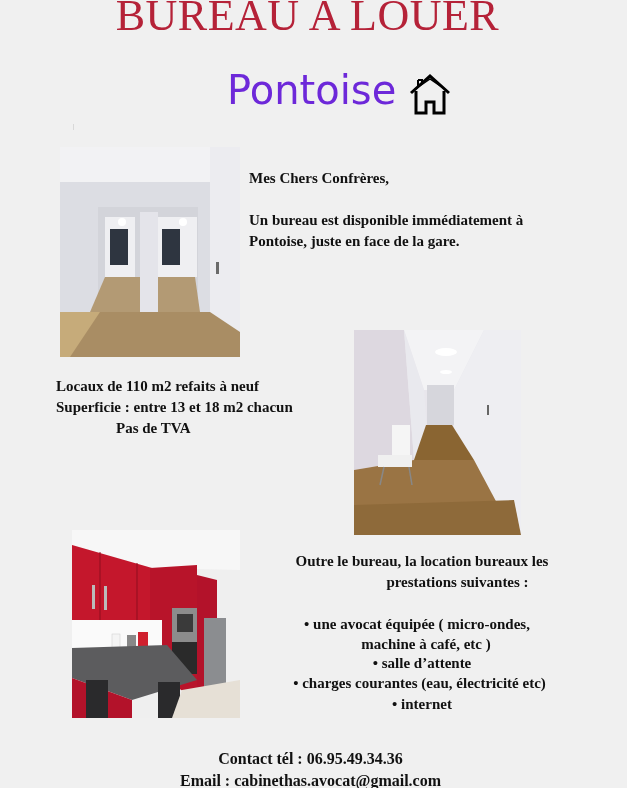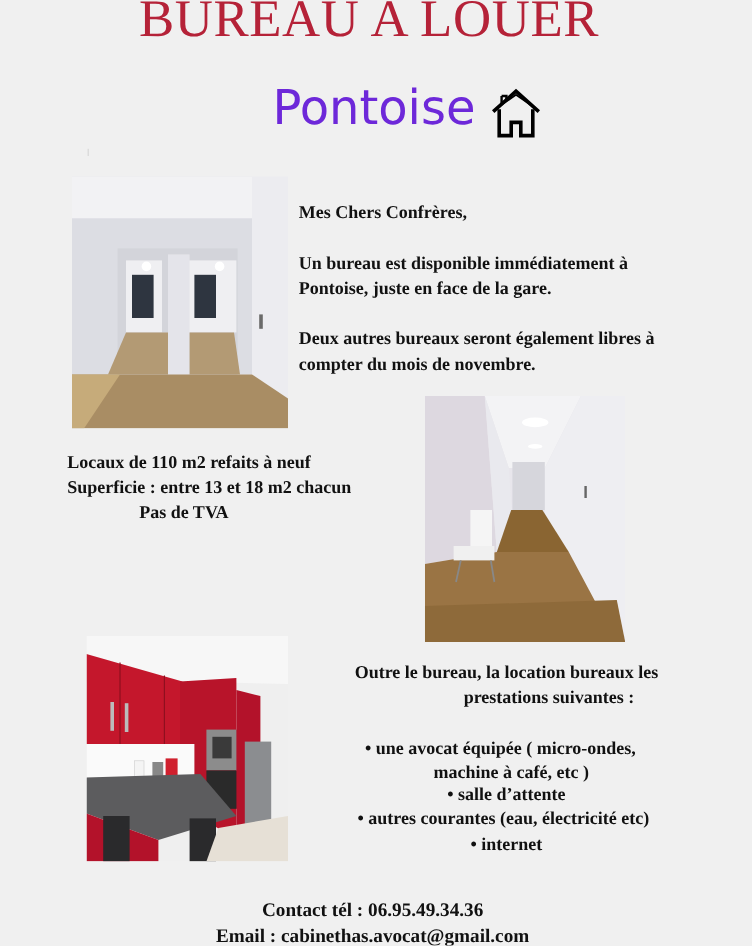--- a/index.html
+++ b/index.html
@@ -66,21 +66,20 @@
     <polygon points="45,130 80,130 80,165 30,165" fill="#b39a74"></polygon>
     <polygon points="98,130 135,130 140,165 98,165" fill="#b39a74"></polygon>
     <polygon points="0,165 40,165 10,210 0,210" fill="#c6ab7a"></polygon>
     <rect x="156" y="115" width="3" height="12" fill="#6a6a6a"></rect>
   </svg>
 </div>
 
 <div class="abs intro bold">
   <p>Mes Chers Confrères,</p>
   <p>Un bureau est disponible immédiatement à Pontoise, juste en face de la gare.</p>
-  <p>Deux autres bureaux seront également libres à compter du mois de novembre.</p>
 </div>
 
 <div class="abs photo" style="left:354px; top:330px; width:167px; height:205px;">
   <svg width="167" height="205" viewBox="0 0 167 205" preserveAspectRatio="none">
     <rect x="0" y="0" width="167" height="205" fill="#e8e6ec"></rect>
     <polygon points="0,0 50,0 60,130 0,140" fill="#ddd8e0"></polygon>
     <polygon points="50,0 130,0 100,60 70,60" fill="#f3f3f5"></polygon>
     <polygon points="50,0 70,60 75,130 60,130" fill="#e9e9ee"></polygon>
     <polygon points="100,60 130,0 167,0 167,200 120,200 100,120" fill="#eeeef2"></polygon>
     <rect x="73" y="55" width="27" height="40" fill="#d6d6dc"></rect>
@@ -133,20 +132,20 @@
 
 <div class="abs services bold">
   <div>Outre le bureau, la location bureaux les</div>
   <div style="text-align:center; padding-left:71px;">prestations suivantes :</div>
   <div style="height:21px;"></div>
   <div>
     <div style="padding-right:10px;">• une avocat équipée ( micro-ondes,</div>
     <div style="padding-left:8px; line-height:19px;">machine à café, etc )</div>
   </div>
   <div style="line-height:19px;">• salle d’attente</div>
-  <div style="padding-right:5px;">• autres courantes (eau, électricité etc)</div>
+  <div style="padding-right:5px;">• charges courantes (eau, électricité etc)</div>
   <div>• internet</div>
 </div>
 
 <div class="abs contact bold">
   <div style="margin-left:-6px;">Contact tél : 06.95.49.34.36</div>
   <div style="margin-left:-6px;">Email : cabinethas.avocat@gmail.com</div>
 </div>
 
 </body></html>

